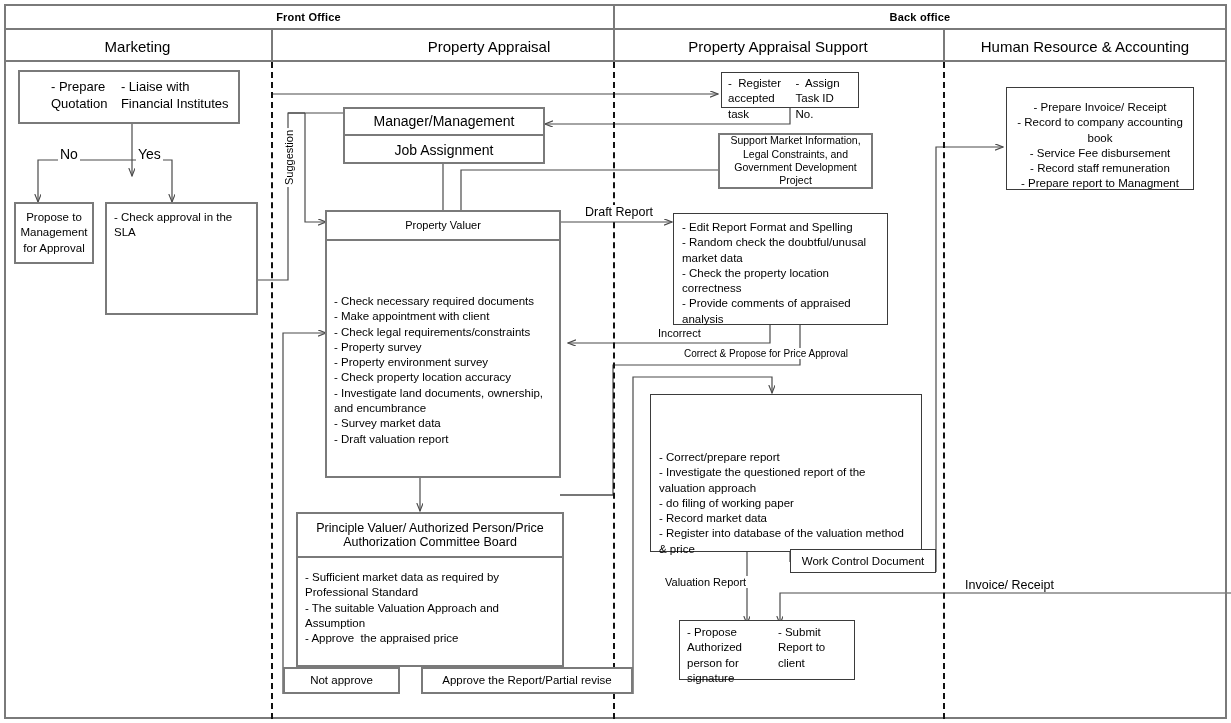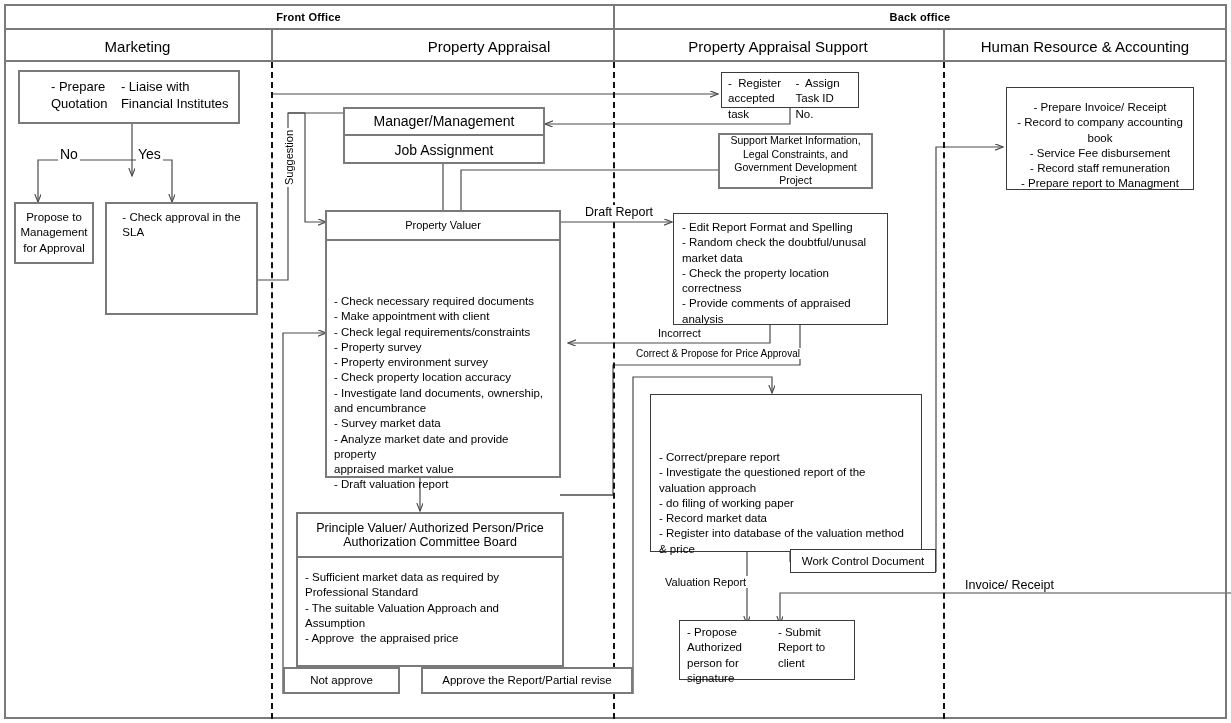--- a/index.html
+++ b/index.html
@@ -27,21 +27,21 @@
   .box-body.ctr{display:flex;flex-direction:column;align-items:center;justify-content:center;
                 text-align:center;padding:4px 6px;}
   .box-body.mid{display:flex;flex-direction:row;justify-content:center;}
   .box .ln{display:block;white-space:pre-wrap;}
   .centerbox{position:absolute;box-sizing:border-box;background:#fff;border:2px solid #7a7a7a;
              display:flex;align-items:center;justify-content:center;text-align:center;
              font-size:11.5px;line-height:1.3;padding:3px 6px;}
 
   
   .elabel{position:absolute;font-size:11px;background:#fff;padding:0 2px;white-space:nowrap;}
-  .elabel.sm{font-size:10px;}
+  .elabel.sm{font-size:10px;margin-left:48px;}
   .elabel.vert{writing-mode:vertical-rl;transform:rotate(180deg);padding:2px 0;}
 </style>
 </head>
 <body>
 
 <div id="canvas">
 
   <svg id="wires" viewBox="0 0 1231 723" width="1231" height="723">
     <defs>
       <marker id="ah" markerWidth="9" markerHeight="9" refX="8" refY="3.2" orient="auto" markerUnits="userSpaceOnUse">
@@ -127,21 +127,21 @@
 
   <div class="box" style="left:14px;top:202px;width:80px;height:62px;">
     <div class="box-body ctr" style="height:100%;font-size:11.5px;">
       <span class="ln">Propose to</span>
       <span class="ln">Management</span>
       <span class="ln">for Approval</span>
     </div>
   </div>
 
   <div class="box" style="left:105px;top:202px;width:153px;height:113px;">
-    <div class="box-body mid" style="height:100%;">
+    <div class="box-body mid" style="height:100%;justify-content:space-between;">
       <span class="ln">- Check approval in the
 SLA</span>
     </div>
   </div>
 
   <div class="elabel vert" style="left:283px;top:128px;">Suggestion</div>
 
   <div class="box" style="left:343px;top:107px;width:202px;height:57px;">
     <div class="box-hdr" style="height:27px;">Manager/Management</div>
     <div class="box-body ctr" style="height:28px;font-size:14px;">Job Assignment</div>
@@ -152,22 +152,20 @@
     <div class="box-body" style="height:235px;padding-top:53px;">
       <span class="ln">- Check necessary required documents</span>
       <span class="ln">- Make appointment with client</span>
       <span class="ln">- Check legal requirements/constraints</span>
       <span class="ln">- Property survey</span>
       <span class="ln">- Property environment survey</span>
       <span class="ln">- Check property location accuracy</span>
       <span class="ln">- Investigate land documents, ownership,
 and encumbrance</span>
       <span class="ln">- Survey market data</span>
-      <span class="ln">- Analyze market date and provide property
-appraised market value</span>
       <span class="ln">- Draft valuation report</span>
     </div>
   </div>
 
   <div class="box" style="left:296px;top:512px;width:268px;height:155px;">
     <div class="box-hdr" style="height:44px;font-size:12.5px;white-space:pre-line;">Principle Valuer/ Authorized Person/Price
 Authorization Committee Board</div>
     <div class="box-body" style="height:109px;padding-top:12px;">
       <span class="ln">- Sufficient market data as required by
 Professional Standard</span>

